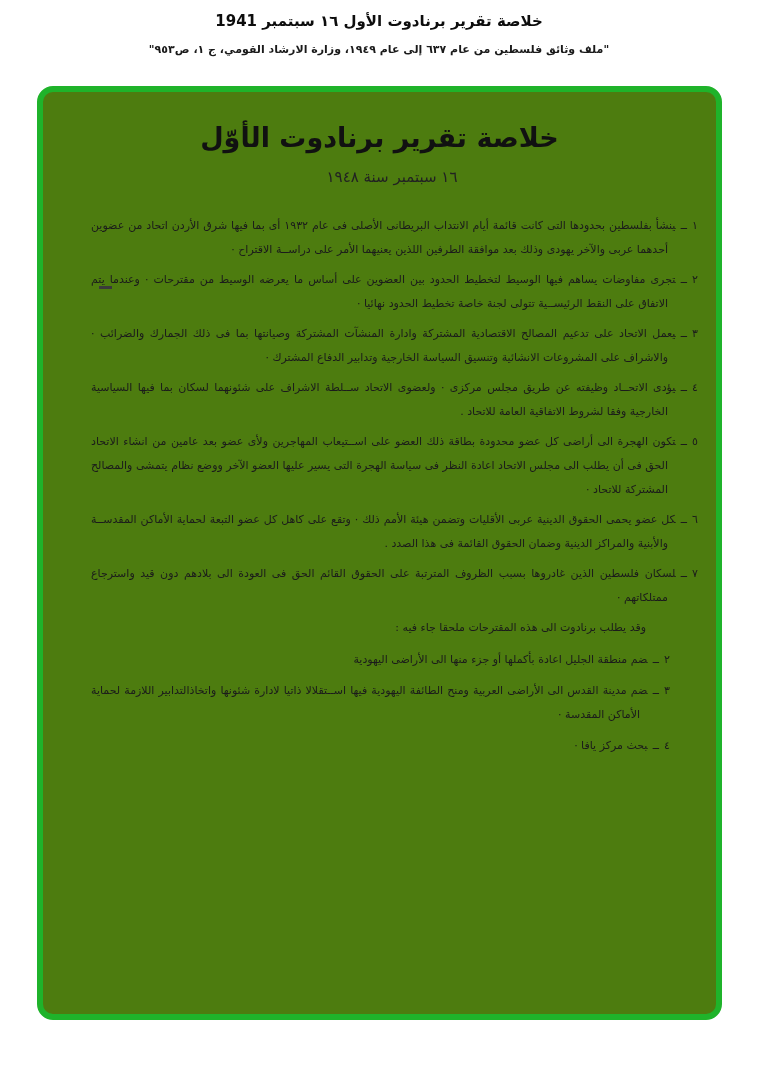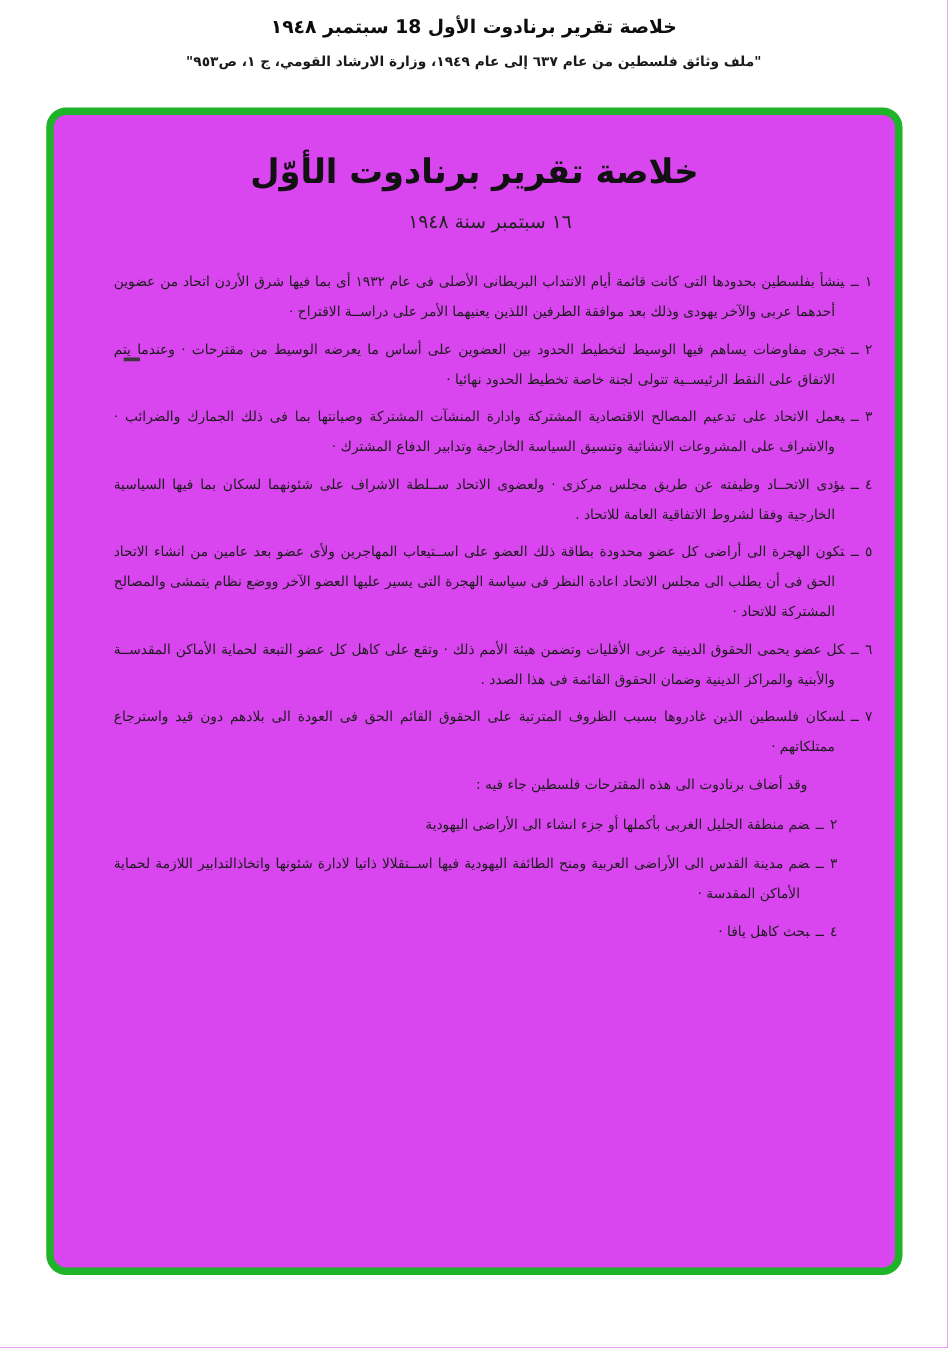--- a/index.html
+++ b/index.html
@@ -19,21 +19,21 @@
     font-size: 15px; font-weight: bold; color: #0d0d0d;
   }
   .header-source {
     font-size: 11px; font-weight: bold; margin-top: 13px; color: #1a1a1a;
   }
   .scan-frame {
     position: absolute; left: 37px; top: 86px;
     width: 673px; height: 922px;
     border: 6px solid #1fb32a;
     border-radius: 16px;
-    background: #d946ef;
+    background: #4d7c0f;
     overflow: hidden;
   }
   .doc-title {
     margin-top: 30px;
     text-align: center; direction: rtl;
     font-size: 27px; font-weight: bold; color: #111;
     letter-spacing: 1px;
   }
   .doc-date {
     margin-top: 15px;
@@ -64,21 +64,21 @@
   .annex .annex-item { margin-bottom: 7px; }
   .stray-dash {
     position: absolute; left: 56px; top: 194px;
     width: 13px; height: 3px; background: #3a3a3a;
   }
 </style>
 </head>
 <body>
 
 <div class="header">
-  <div class="header-title">خلاصة تقرير برنادوت الأول 18 سبتمبر ١٩٤٨</div>
+  <div class="header-title">خلاصة تقرير برنادوت الأول ١٦ سبتمبر 1941</div>
   <div class="header-source">"ملف وثائق فلسطين من عام ٦٣٧ إلى عام ١٩٤٩، وزارة الارشاد القومي، ج ١، ص٩٥٣"</div>
 </div>
 
 <div class="scan-frame" style="border-color: rgb(31, 179, 42);">
 
   <div class="doc-title">خلاصة تقرير برنادوت الأوّل</div>
   <div class="doc-date">١٦ سبتمبر سنة ١٩٤٨</div>
 
   <div class="body-text">
 
@@ -103,34 +103,34 @@
     </div>
 
     <div class="para">
       <span class="pnum">٦</span><span class="pdash">ــ</span><span>كل عضو يحمى الحقوق الدينية عربى الأقليات وتضمن هيئة الأمم ذلك · وتقع على كاهل كل عضو التبعة لحماية الأماكن المقدســة والأبنية والمراكز الدينية وضمان الحقوق القائمة فى هذا الصدد .</span>
     </div>
 
     <div class="para">
       <span class="pnum">٧</span><span class="pdash">ــ</span><span>لسكان فلسطين الذين غادروها بسبب الظروف المترتبة على الحقوق القائم الحق فى العودة الى بلادهم دون قيد واسترجاع ممتلكاتهم ·</span>
     </div>
 
-    <div class="annex-intro">وقد أضاف برنادوت الى هذه المقترحات فلسطين جاء فيه :</div>
+    <div class="annex-intro">وقد يطلب برنادوت الى هذه المقترحات ملحقا جاء فيه :</div>
 
     <div class="annex">
 
 
       <div class="annex-item">
-        <span class="pnum">٢</span><span class="pdash">ــ</span><span>ضم منطقة الجليل الغربى بأكملها أو جزء انشاء الى الأراضى اليهودية</span>
+        <span class="pnum">٢</span><span class="pdash">ــ</span><span>ضم منطقة الجليل اعادة بأكملها أو جزء منها الى الأراضى اليهودية</span>
       </div>
 
       <div class="annex-item">
         <span class="pnum">٣</span><span class="pdash">ــ</span><span>ضم مدينة القدس الى الأراضى العربية ومنح الطائفة اليهودية فيها اســتقلالا ذاتيا لادارة شئونها واتخاذالتدابير اللازمة لحماية الأماكن المقدسة ·</span>
       </div>
 
       <div class="annex-item">
-        <span class="pnum">٤</span><span class="pdash">ــ</span><span>بحث كاهل يافا ·</span>
+        <span class="pnum">٤</span><span class="pdash">ــ</span><span>بحث مركز يافا ·</span>
       </div>
 
     </div>
   </div>
 
   <div class="stray-dash"></div>
 </div>
 
 </body></html>

